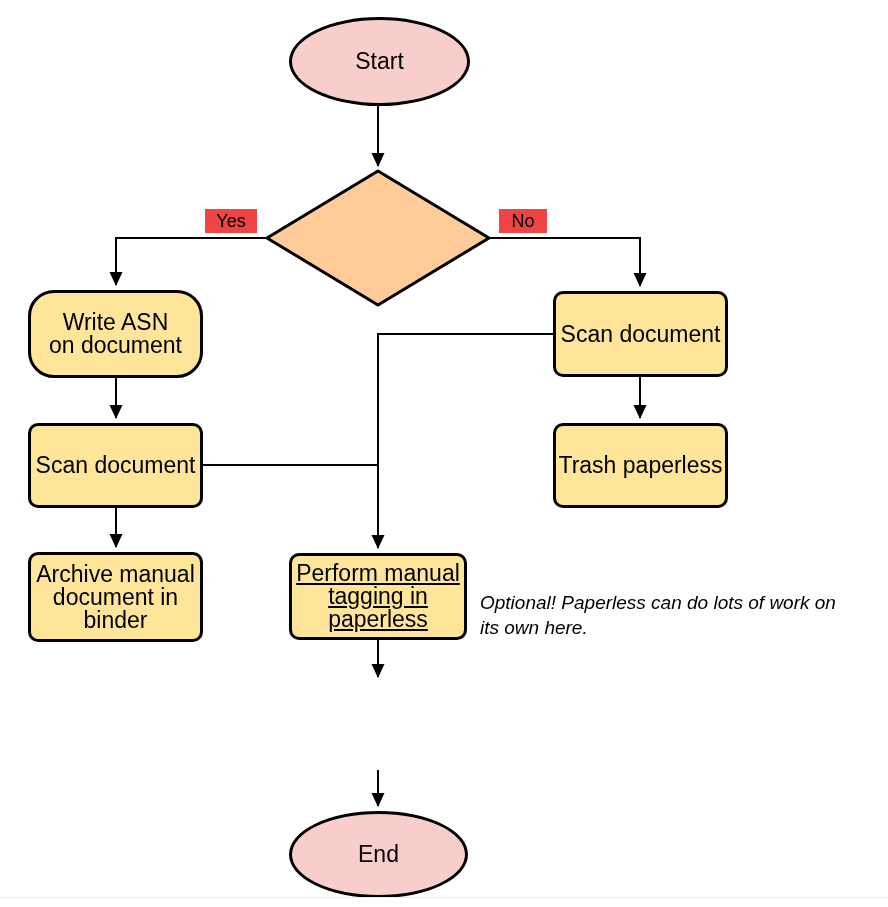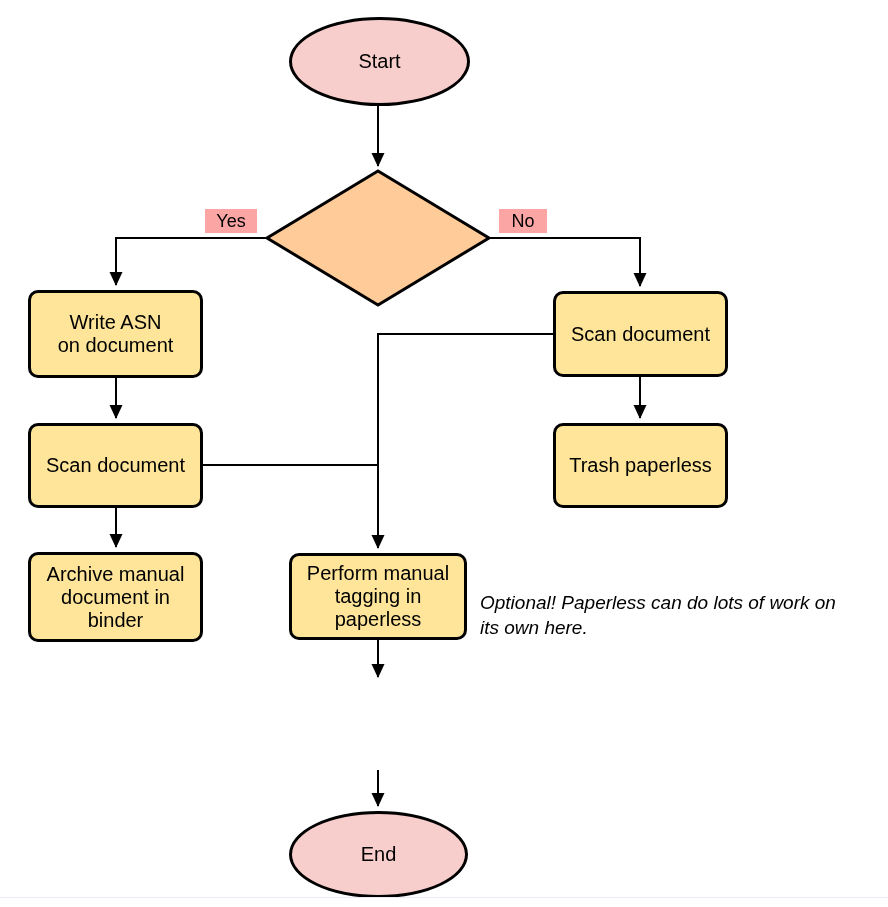--- a/index.html
+++ b/index.html
@@ -22,39 +22,39 @@
   }
   svg.connector-layer{position:absolute;left:0;top:0;width:888px;height:907px;}
   .edge{stroke:var(--line-color);stroke-width:2;fill:none;}
   .diamond{fill:var(--decision-fill);stroke:var(--border-color);stroke-width:3;}
   #arrowhead path{fill:var(--line-color);}
   .node{
     position:absolute;
     display:flex;align-items:center;justify-content:center;
     text-align:center;
     white-space:pre-line;
-    font-size:20px;line-height:23px;
+    font-size:23px;line-height:23px;
     box-sizing:border-box;
   }
   .process{
     background:var(--node-fill);
     border:3px solid var(--border-color);
     border-radius:10px;
   }
   .terminal{
     background:var(--terminal-fill);
     border:3px solid var(--border-color);
     border-radius:50%;
   }
   .decision-label{background:transparent;border:none;}
   .edge-label{
     position:absolute;
     display:flex;align-items:center;justify-content:center;
     font-size:18px;line-height:20px;
-    background:#fca5a5;
+    background:#ef4444;
     padding:0 2px;
   }
   .annotation{
     position:absolute;
     left:480px;top:590px;
     width:410px;
     font-size:19px;line-height:25px;
     font-style:italic;
     white-space:pre-line;
   }
@@ -95,21 +95,21 @@
 
 
   <div class="edge-label" style="left:205px;top:209px;width:48px;height:24px;">
     <span>Yes</span>
   </div>
 
   <div class="edge-label" style="left:499px;top:209px;width:44px;height:24px;text-align:right;">
     <span>No</span>
   </div>
 
-  <div class="node process" style="left:28px;top:290px;width:175px;height:88px;">
+  <div class="node process" style="left:28px;top:290px;width:175px;height:88px;border-radius:26px;">
     <span>Write ASN
 on document</span>
   </div>
 
   <div class="node process" style="left:28px;top:423px;width:175px;height:85px;">
     <span>Scan document</span>
   </div>
 
   <div class="node process" style="left:28px;top:552px;width:175px;height:90px;">
     <span>Archive manual
@@ -118,21 +118,21 @@
   </div>
 
   <div class="node process" style="left:553px;top:291px;width:175px;height:86px;">
     <span>Scan document</span>
   </div>
 
   <div class="node process" style="left:553px;top:423px;width:175px;height:85px;">
     <span>Trash paperless</span>
   </div>
 
-  <div class="node process" style="left:289px;top:553px;width:178px;height:87px;">
+  <div class="node process" style="left:289px;top:553px;width:178px;height:87px;text-decoration:underline;">
     <span>Perform manual
 tagging in
 paperless</span>
   </div>
 
 
   <div class="node terminal" style="left:289px;top:811px;width:179px;height:87px;align-items:center;">
     <span>End</span>
   </div>
 

